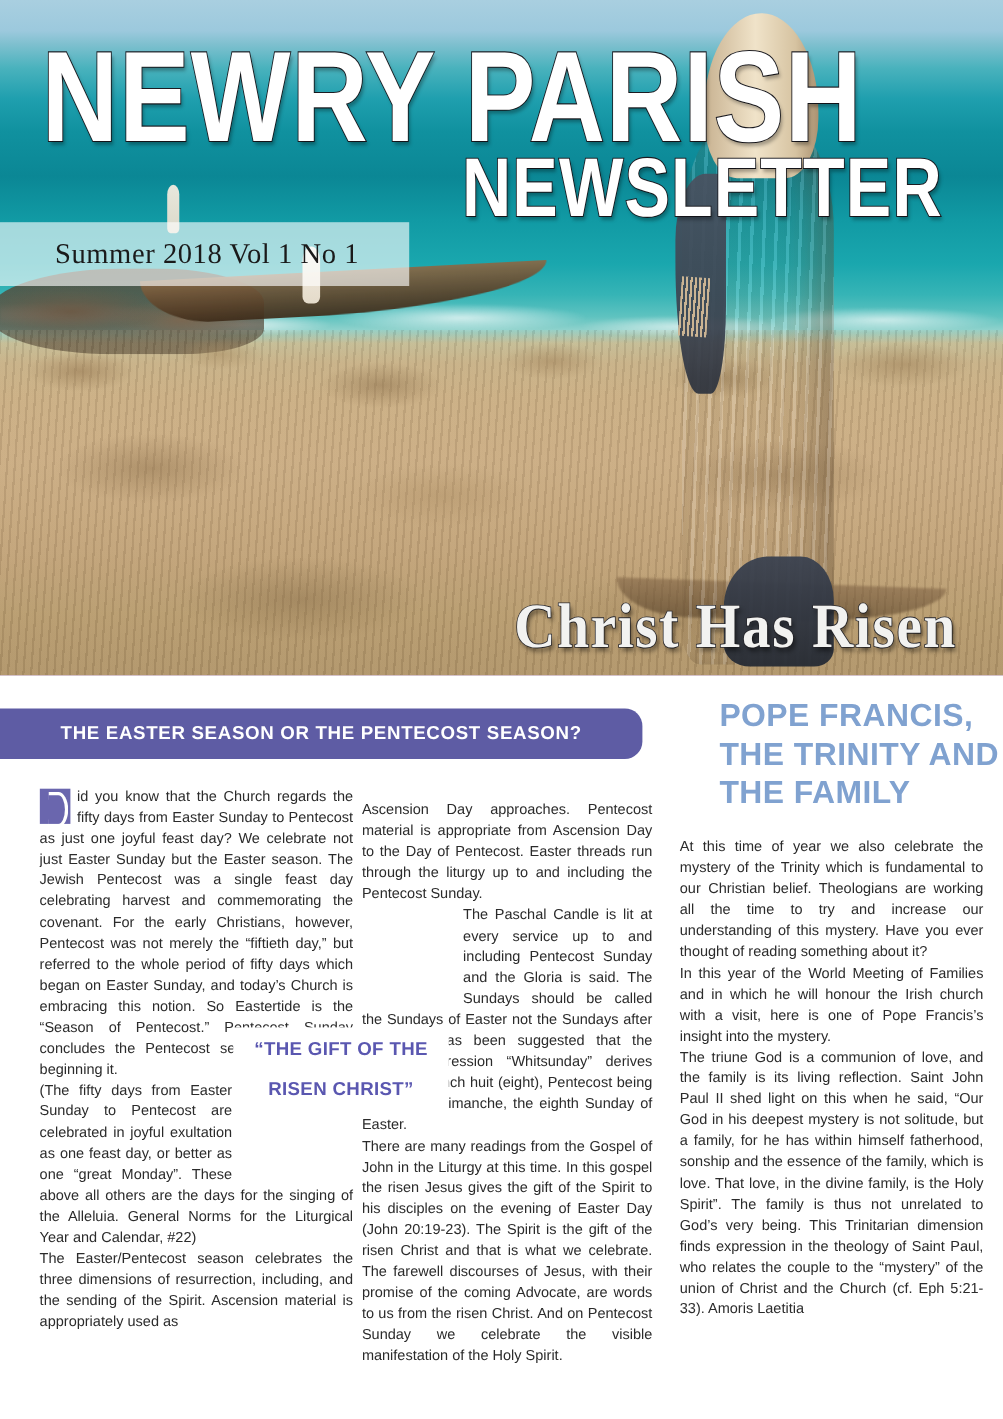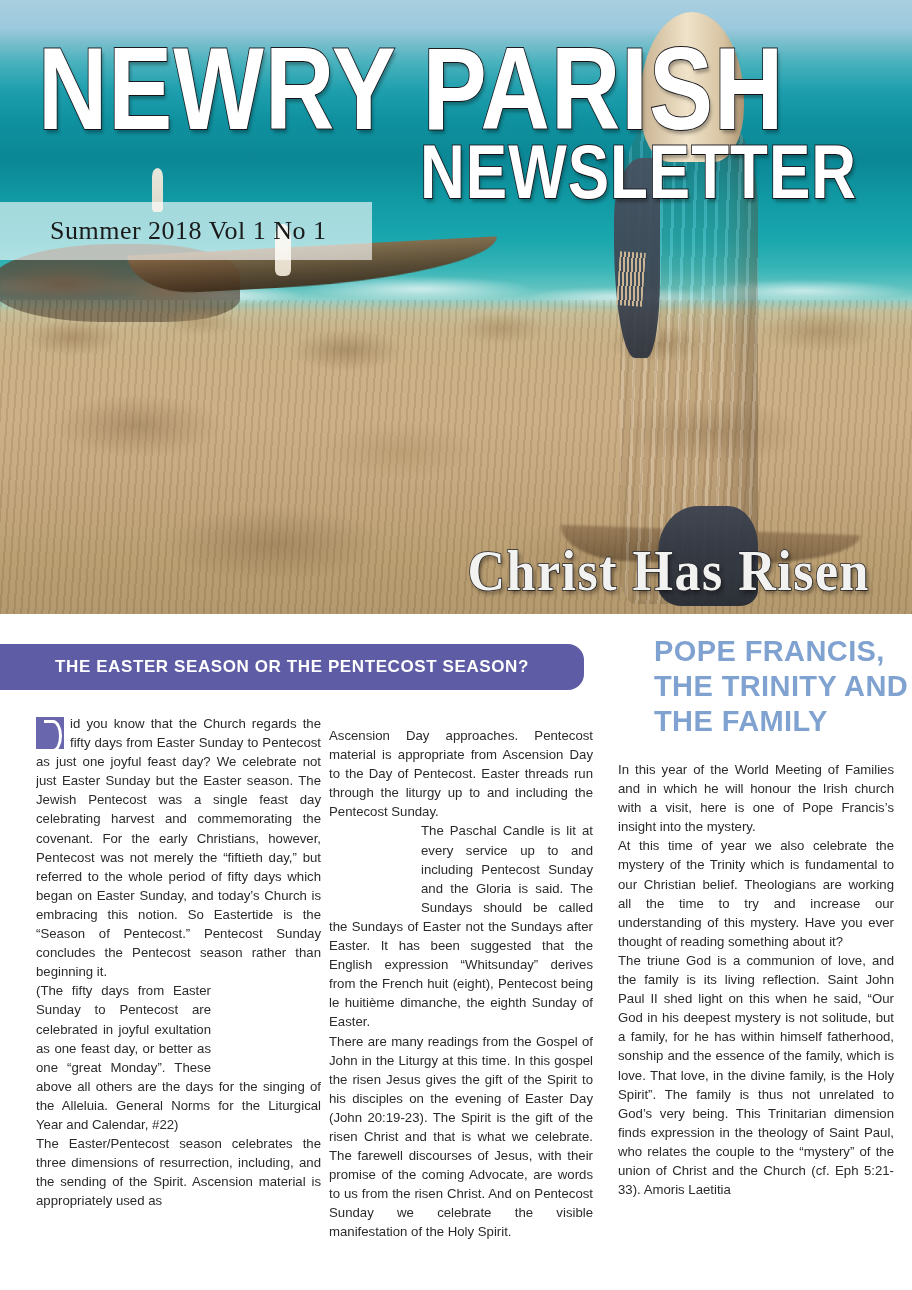--- a/index.html
+++ b/index.html
@@ -467,21 +467,25 @@
       <p>The Easter/Pentecost season celebrates the three dimensions of resurrection, including, and the sending of the Spirit. Ascension material is appropriately used as</p>
     </div>
 
     <div class="col col-2">
       <p>Ascension Day approaches. Pentecost material is appropriate from Ascension Day to the Day of Pentecost. Easter threads run through the liturgy up to and including the Pentecost Sunday.</p>
       <div class="wrap-spacer-right"></div>
       <p>The Paschal Candle is lit at every service up to and including Pentecost Sunday and the Gloria is said.  The Sundays should be called the Sundays of Easter not the Sundays after Easter.   It has been suggested that the English expression “Whitsunday” derives from the French huit (eight), Pentecost being le huitième dimanche, the eighth Sunday of Easter.</p>
       <p>There are many readings from the Gospel of John in the Liturgy at this time. In this gospel the risen Jesus gives the gift of the Spirit to his disciples on the evening of Easter Day (John 20:19-23). The Spirit is the gift of the risen Christ and that is what we celebrate.    The farewell discourses of Jesus, with their promise of the coming Advocate, are words to us from the risen Christ. And on Pentecost Sunday we celebrate the visible manifestation of the Holy Spirit.</p>
     </div>
 
+    <div class="pullquote">
+      <div>“THE GIFT OF THE</div>
+      <div>RISEN CHRIST”</div>
+    </div>
 
     <div class="col col-3">
+      <p>At this time of year we also celebrate the mystery of the Trinity which is fundamental to our Christian belief. Theologians are working all the time to try and increase our understanding of this mystery.   Have you ever thought of reading something about it?</p>
       <p>In this year of the World Meeting of Families and in which he will honour the Irish church with a visit, here is one of Pope Francis’s insight into the mystery.</p>
-      <p>At this time of year we also celebrate the mystery of the Trinity which is fundamental to our Christian belief. Theologians are working all the time to try and increase our understanding of this mystery.   Have you ever thought of reading something about it?</p>
       <p>The triune God is a communion of love, and the family is its living reflection. Saint John Paul II shed light on this when he said, “Our God in his deepest mystery is not solitude, but a family, for he has within himself fatherhood, sonship and the essence of the family, which is love. That love, in the divine family, is the Holy Spirit”. The family is thus not unrelated to God’s very being.  This Trinitarian dimension finds expression in the theology of Saint Paul, who relates the couple to the “mystery” of the union of Christ and the Church (cf. Eph 5:21-33). Amoris Laetitia</p>
     </div>
 
   </div>
 </div>
 
 </body></html>

